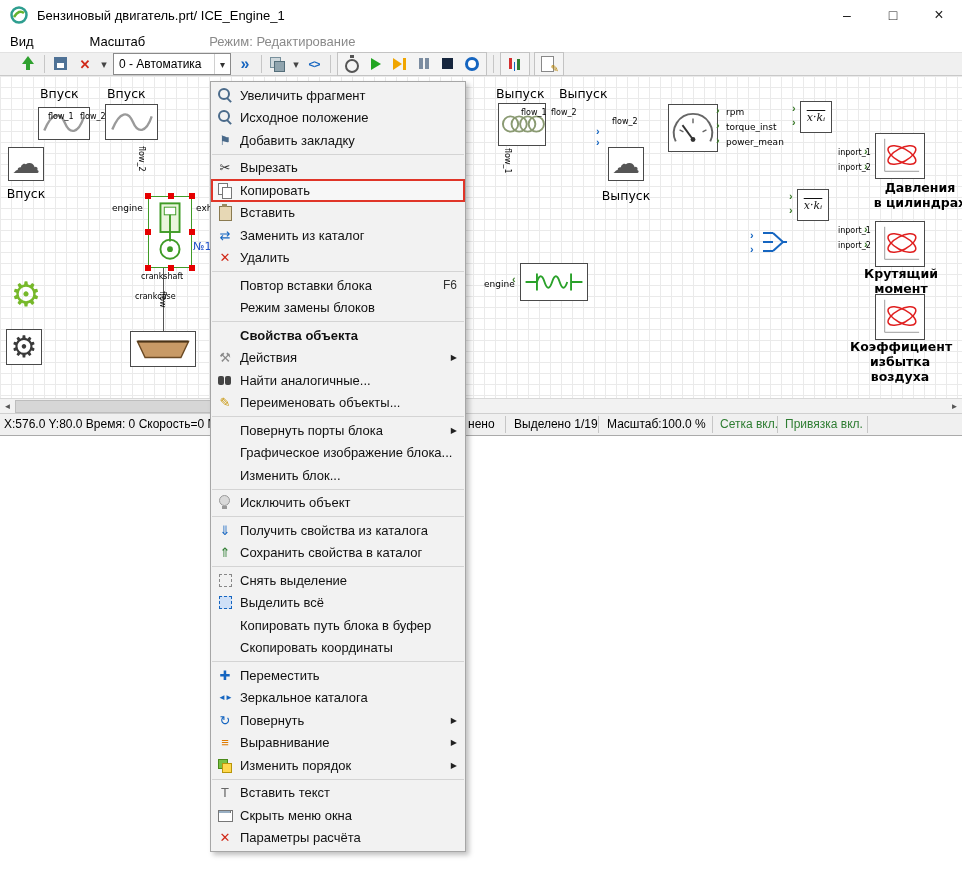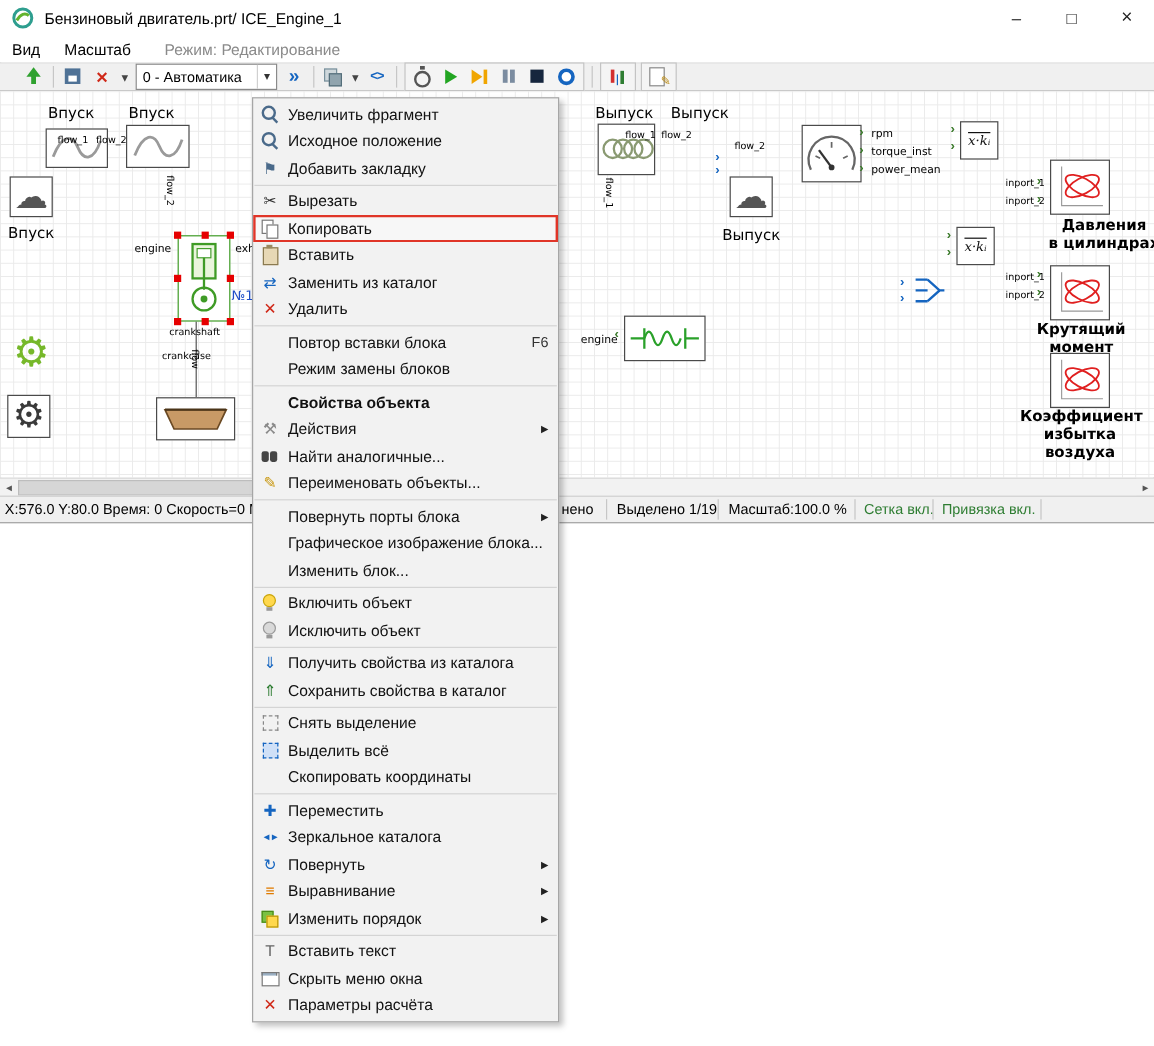--- a/index.html
+++ b/index.html
@@ -6,21 +6,21 @@
   .screen{position:relative;width:962px;height:872px;overflow:hidden;font-family:"Liberation Sans",sans-serif;background:#fff;}
   .app{position:absolute;left:0;top:0;width:962px;height:436px;outline:1px solid #a8a8a8;outline-offset:-1px;background:#fff;}
 
   
   .titlebar{position:absolute;left:0;top:0;width:962px;height:30px;background:#fff;display:flex;align-items:center;}
   .app-icon{width:20px;height:20px;margin:0 8px 0 9px;display:inline-flex;}
   .title-text{font-size:13px;color:#000;}
   .win-controls{margin-left:auto;display:flex;height:30px;}
   .win-btn{width:46px;height:30px;display:flex;align-items:center;justify-content:center;font-size:14px;color:#222;}
   
-  .menubar{position:absolute;left:0;top:30px;width:962px;height:22px;background:#fff;display:flex;align-items:center;font-size:13px;}
+  .menubar{position:absolute;left:0;top:30px;width:962px;height:22px;background:#fff;display:flex;align-items:center;font-size:13px;gap:36px;}
   .mb-item{padding:0 10px;color:#000;}
   .mb-mode{color:#8a8a8a;padding-left:18px;}
   .mb-mode span{color:#8a8a8a;}
   
   .toolbar{position:absolute;left:0;top:52px;width:962px;height:24px;background:#f0f0f0;border-top:1px solid #e2e2e2;border-bottom:1px solid #c9c9c9;display:flex;align-items:center;padding-left:16px;box-sizing:border-box;}
   .tb-btn{width:24px;height:22px;display:inline-flex;align-items:center;justify-content:center;position:relative;flex:0 0 auto;}
   .tb-sep{width:1px;height:18px;background:#c6c6c6;margin:0 4px;flex:0 0 auto;}
   .tb-group{display:flex;align-items:center;border:1px solid #c3c3c3;background:#f4f4f4;height:24px;box-sizing:border-box;padding:0 2px;margin:0 2px;flex:0 0 auto;}
   .i-up::before{content:"";border-left:6px solid transparent;border-right:6px solid transparent;border-bottom:8px solid #2fa12f;position:absolute;top:3px;left:6px;}
   .i-up::after{content:"";width:4px;height:7px;background:#2fa12f;position:absolute;top:10px;left:10px;}
@@ -431,44 +431,44 @@
       <div class="menu-item">
         <span class="mi-icon"></span>
         <span class="mi-label">Графическое изображение блока...</span>
       </div>
       <div class="menu-item">
         <span class="mi-icon"></span>
         <span class="mi-label">Изменить блок...</span>
       </div>
       <div class="menu-sep"></div>
       <div class="menu-item">
-        <span class="mi-icon ic-bulb-on"></span>
-        <span class="mi-label">Включить объект</span>
-      </div>
-      <div class="menu-item">
         <span class="mi-icon ic-bulb-off"></span>
         <span class="mi-label">Исключить объект</span>
       </div>
       <div class="menu-sep"></div>
       <div class="menu-item">
         <span class="mi-icon ic-catalog-get" style="color: rgb(21, 101, 192);">⇓</span>
         <span class="mi-label">Получить свойства из каталога</span>
       </div>
       <div class="menu-item">
         <span class="mi-icon ic-catalog-save" style="color: rgb(46, 125, 50);">⇑</span>
         <span class="mi-label">Сохранить свойства в каталог</span>
       </div>
       <div class="menu-sep"></div>
       <div class="menu-item">
         <span class="mi-icon ic-deselect"></span>
         <span class="mi-label">Снять выделение</span>
       </div>
       <div class="menu-item">
         <span class="mi-icon ic-select-all"></span>
         <span class="mi-label">Выделить всё</span>
+      </div>
+      <div class="menu-item">
+        <span class="mi-icon"></span>
+        <span class="mi-label">Копировать путь блока в буфер</span>
       </div>
       <div class="menu-item">
         <span class="mi-icon"></span>
         <span class="mi-label">Скопировать координаты</span>
       </div>
       <div class="menu-sep"></div>
       <div class="menu-item">
         <span class="mi-icon ic-move" style="color: rgb(21, 101, 192);">✚</span>
         <span class="mi-label">Переместить</span>
       </div>

